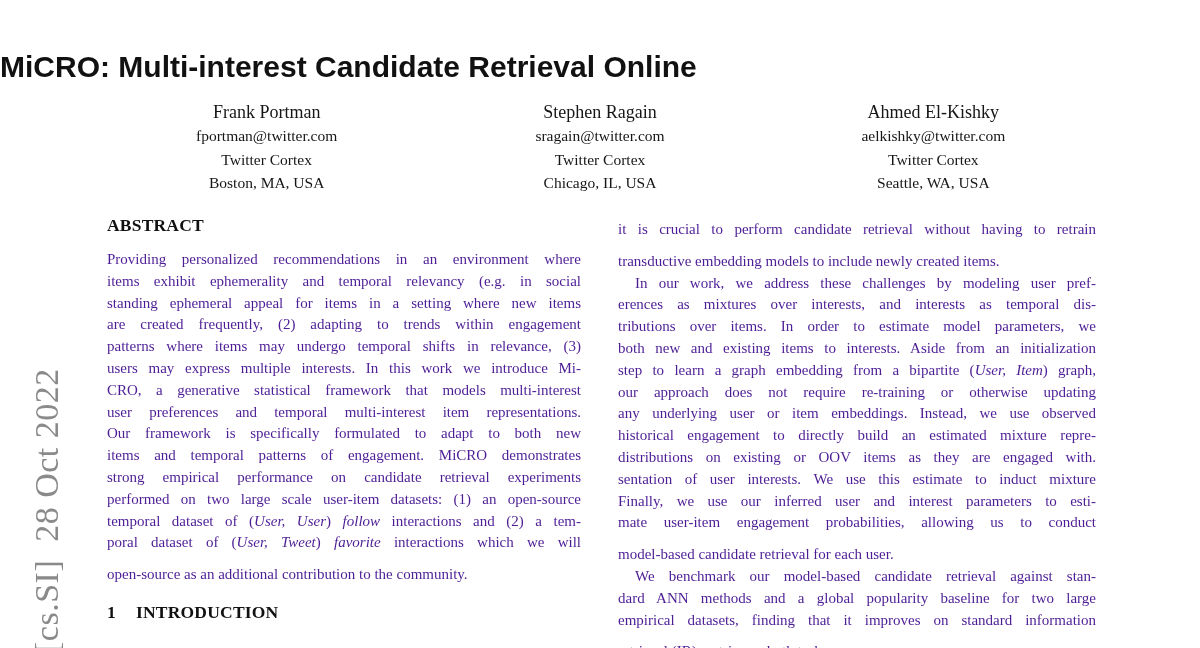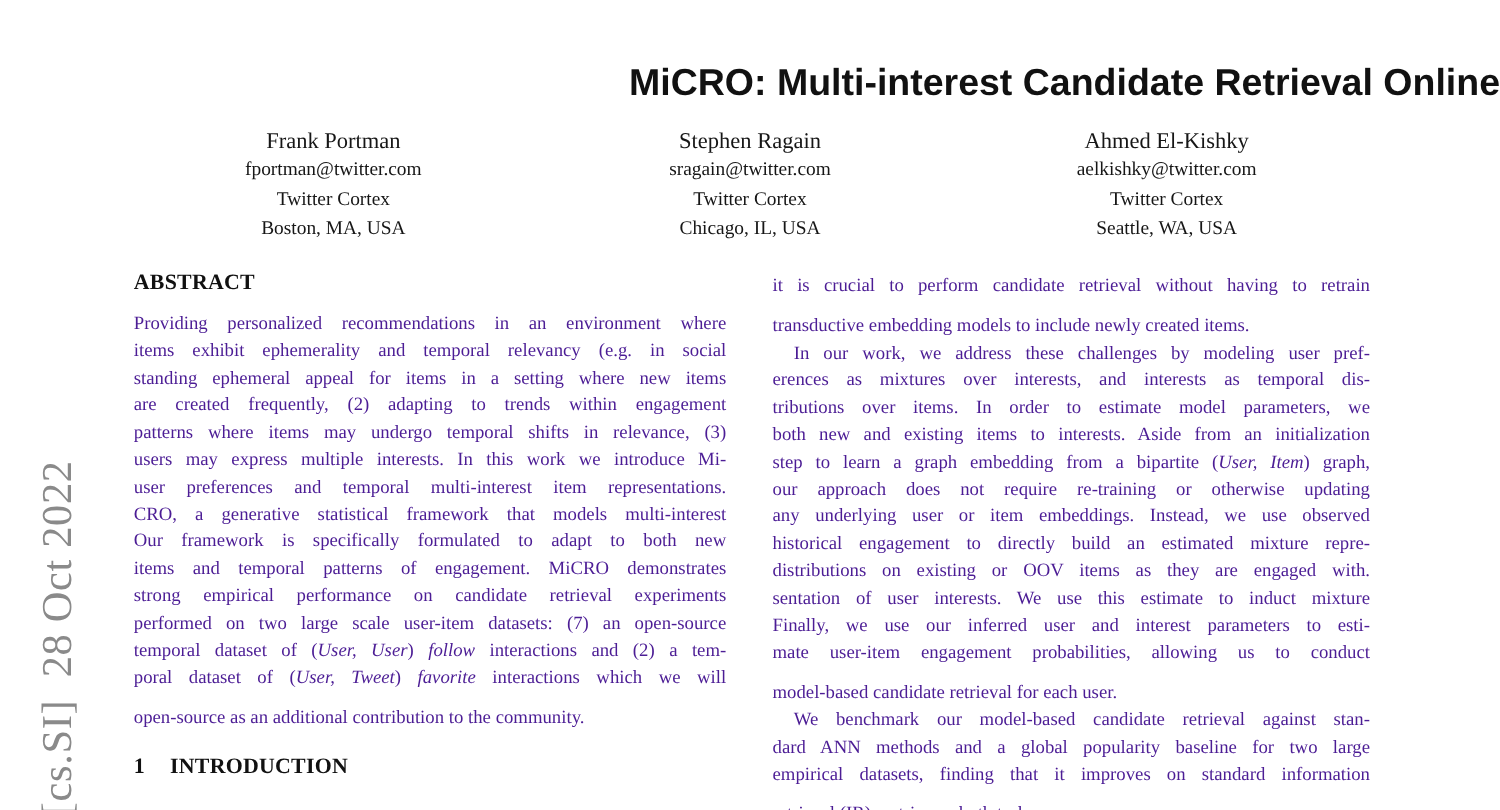--- a/index.html
+++ b/index.html
@@ -23,21 +23,21 @@
     color: #8a8a8a;
     white-space: pre;
     letter-spacing: 0.5px;
   }
   .title {
     position: absolute;
     top: 50px;
     left: 0;
     width: 100%;
     margin: 0;
-    text-align: right;
+    text-align: left;
     font-family: "Liberation Sans", sans-serif;
     font-weight: bold;
     font-size: 30px;
     letter-spacing: 0px;
     color: #111111;
   }
   .authors {
     position: absolute;
     top: 100px;
     left: 100px;
@@ -105,26 +105,26 @@
 
   <div class="col col-left">
     <div class="section-heading">ABSTRACT</div>
     <div class="lines">
         <div class="tl">Providing personalized recommendations in an environment where</div>
         <div class="tl">items exhibit ephemerality and temporal relevancy (e.g. in social</div>
         <div class="tl">standing ephemeral appeal for items in a setting where new items</div>
         <div class="tl">are created frequently, (2) adapting to trends within engagement</div>
         <div class="tl">patterns where items may undergo temporal shifts in relevance, (3)</div>
         <div class="tl">users may express multiple interests. In this work we introduce Mi-</div>
+        <div class="tl">CRO, a generative statistical framework that models multi-interest</div>
         <div class="tl">user preferences and temporal multi-interest item representations.</div>
-        <div class="tl">CRO, a generative statistical framework that models multi-interest</div>
         <div class="tl">Our framework is specifically formulated to adapt to both new</div>
         <div class="tl">items and temporal patterns of engagement. MiCRO demonstrates</div>
         <div class="tl">strong empirical performance on candidate retrieval experiments</div>
-        <div class="tl">performed on two large scale user-item datasets: (7) an open-source</div>
+        <div class="tl">performed on two large scale user-item datasets: (1) an open-source</div>
         <div class="tl">temporal dataset of (<i>User, User</i>) <i>follow</i> interactions and (2) a tem-</div>
         <div class="tl">poral dataset of (<i>User, Tweet</i>) <i>favorite</i> interactions which we will</div>
         <div class="tl last">open-source as an additional contribution to the community.</div>
       </div>
     <div class="section-heading intro">
       <span class="sec-num">1</span><span>INTRODUCTION</span>
     </div>
   </div>
 
   <div class="col col-right">

